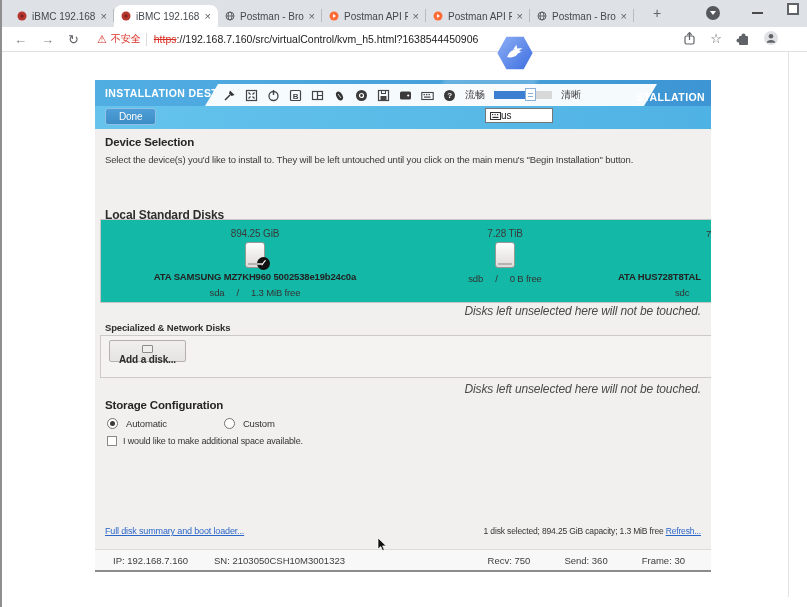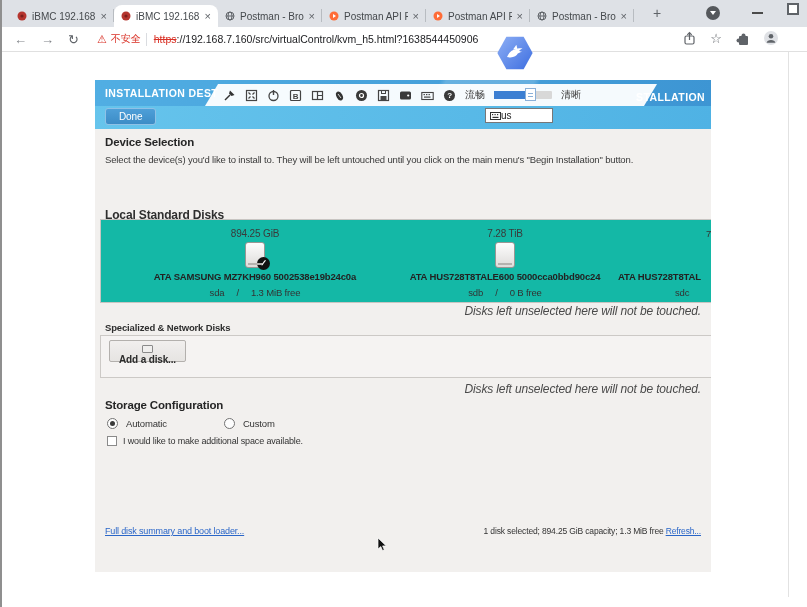--- a/index.html
+++ b/index.html
@@ -351,21 +351,20 @@
       <div class="dname">ATA SAMSUNG MZ7KH960 5002538e19b24c0a</div>
       <div class="drow">
         <span>sda</span>
         <span>/</span>
         <span>1.3 MiB free</span>
       </div>
     </div>
     <div class="disk" style="left:278px;">
       <div class="size">7.28 TiB</div>
       <div class="disk-ico"></div>
-      <div class="dname">ATA HUS728T8TALE600 5000cca0bbd90c24</div>
       <div class="drow">
         <span>sdb</span>
         <span>/</span>
         <span>0 B free</span>
       </div>
     </div>
     <div class="disk disk3" style="left:517px; width:200px; height:84px;">
       <span class="d3size">7</span>
       <span class="d3name">ATA HUS728T8TAL</span>
       <span class="d3dev">sdc</span>
@@ -394,19 +393,28 @@
   <div class="check-row">
     <span class="checkbox"></span>
     <label>I would like to make additional space available.</label>
   </div>
 
   <div class="blue-link footer-link">Full disk summary and boot loader...</div>
   <div class="footer-right">
     <span>1 disk selected; 894.25 GiB capacity; 1.3 MiB free</span><span class="blue-link">Refresh...</span>
   </div>
 
+  <div class="kvm-status">
+    <span class="st-ip">IP: 192.168.7.160</span>
+    <span class="st-sn">SN: 2103050CSH10M3001323</span>
+    <span class="st-right">
+      <span>Recv: 750</span>
+      <span>Send: 360</span>
+      <span>Frame: 30</span>
+    </span>
+  </div>
 </div>
 
 <div class="cursor">
   <svg width="12" height="15">
       <path d="M1 1 L1 12 L3.8 9.6 L5.5 13.6 L7.3 12.8 L5.6 8.9 L9.2 8.9 Z" fill="#111" stroke="#fff" stroke-width="0.7"></path>
     </svg>
 </div>
 
 </body></html>

